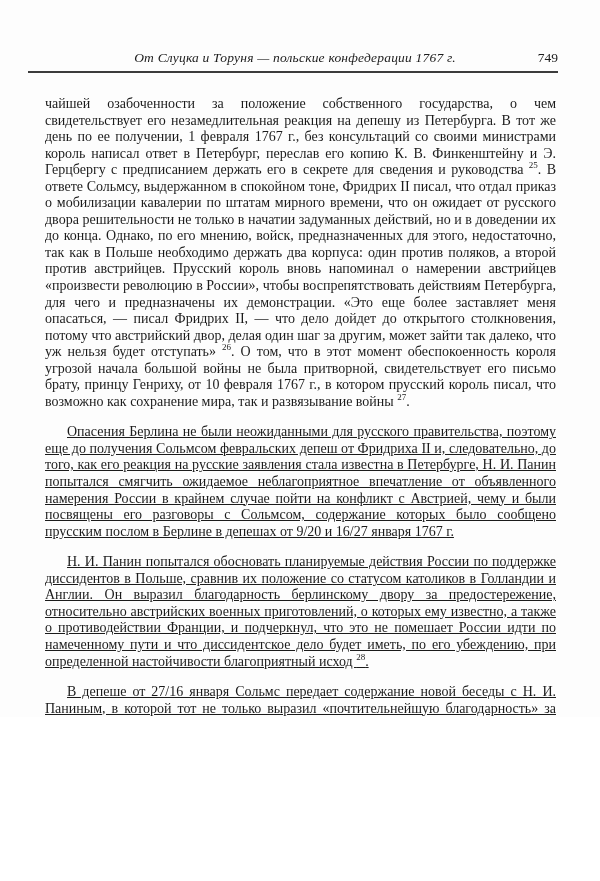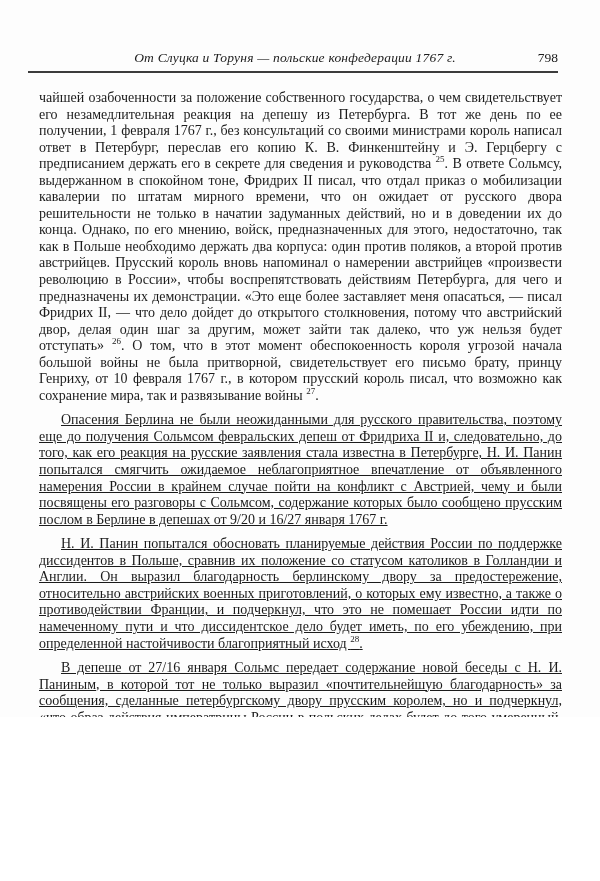--- a/index.html
+++ b/index.html
@@ -50,21 +50,21 @@
   .text-block {
     position: absolute;
     top: 82px;
     left: 31px;
     width: 539px;
     font-size: 14px;
     line-height: 16.55px;
     text-align: justify;
   }
   .text-block p {
-    margin: 8px;
+    margin: 14px;
     padding: 0;
   }
   .text-block p.indent {
     text-indent: 22px;
     text-decoration: underline;
   }
   .text-block sup {
     font-size: 9px;
     line-height: 0;
     vertical-align: super;
@@ -79,21 +79,21 @@
     user-select: none;
   }
 </style>
 </head>
 <body>
 
 <div class="page" style="background: rgb(253, 253, 253); color: rgb(27, 27, 27);">
 
   <div class="running-header">
     <div class="running-title">От Слуцка и Торуня — польские конфедерации 1767 г.</div>
-    <div class="page-number">798</div>
+    <div class="page-number">749</div>
   </div>
 
   <div class="header-rule" style="background: rgb(60, 60, 60);"></div>
 
   <div class="text-block">
       <p>чайшей озабоченности за положение собственного государства, о чем свидетельствует его незамедлительная реакция на депешу из Петербурга. В тот же день по ее получении, 1 февраля 1767 г., без консультаций со своими министрами король написал ответ в Петербург, переслав его копию К. В. Финкенштейну и Э. Герцбергу с предписанием держать его в секрете для сведения и руководства <sup>25</sup>. В ответе Сольмсу, выдержанном в спокойном тоне, Фридрих II писал, что отдал приказ о мобилизации кавалерии по штатам мирного времени, что он ожидает от русского двора решительности не только в начатии задуманных действий, но и в доведении их до конца. Однако, по его мнению, войск, предназначенных для этого, недостаточно, так как в Польше необходимо держать два корпуса: один против поляков, а второй против австрийцев. Прусский король вновь напоминал о намерении австрийцев «произвести революцию в России», чтобы воспрепятствовать действиям Петербурга, для чего и предназначены их демонстрации. «Это еще более заставляет меня опасаться, — писал Фридрих II, — что дело дойдет до открытого столкновения, потому что австрийский двор, делая один шаг за другим, может зайти так далеко, что уж нельзя будет отступать» <sup>26</sup>. О том, что в этот момент обеспокоенность короля угрозой начала большой войны не была притворной, свидетельствует его письмо брату, принцу Генриху, от 10 февраля 1767 г., в котором прусский король писал, что возможно как сохранение мира, так и развязывание войны <sup>27</sup>.</p>
       <p class="indent">Опасения Берлина не были неожиданными для русского правительства, поэтому еще до получения Сольмсом февральских депеш от Фридриха II и, следовательно, до того, как его реакция на русские заявления стала известна в Петербурге, Н. И. Панин попытался смягчить ожидаемое неблагоприятное впечатление от объявленного намерения России в крайнем случае пойти на конфликт с Австрией, чему и были посвящены его разговоры с Сольмсом, содержание которых было сообщено прусским послом в Берлине в депешах от 9/20 и 16/27 января 1767 г.</p>
       <p class="indent">Н. И. Панин попытался обосновать планируемые действия России по поддержке диссидентов в Польше, сравнив их положение со статусом католиков в Голландии и Англии. Он выразил благодарность берлинскому двору за предостережение, относительно австрийских военных приготовлений, о которых ему известно, а также о противодействии Франции, и подчеркнул, что это не помешает России идти по намеченному пути и что диссидентское дело будет иметь, по его убеждению, при определенной настойчивости благоприятный исход <sup>28</sup>.</p>
       <p class="indent">В депеше от 27/16 января Сольмс передает содержание новой беседы с Н. И. Паниным, в которой тот не только выразил «почтительнейшую благодарность» за сообщения, сделанные петербургскому двору прусским королем, но и подчеркнул, «что образ действия императрицы России в польских делах будет до того умеренный, что венский двор, если только он не был ранее расположен к неприязненным действиям, не будет иметь ни малейшего повода к войне. Русские войска в Польше не обнаружат неприязненных действий и будут служить единственно для защиты конфедерации диссидентов и смотреть за тем, чтобы не возникло какого-либо междуусобия между поляками. Открытие чрезвычайного сейма требуется для того только, чтобы дать возможность вступить в переговоры с оппозицией». Примечательное свидетельство Сольмса, которое указывает, что все предшествовавшие контакты с польскими противниками двора и Чарторыских в Петербурге отнюдь не рассматривали как сотрудничество с польской оппозицией и что только теперь, при подго-</p>
     </div>

